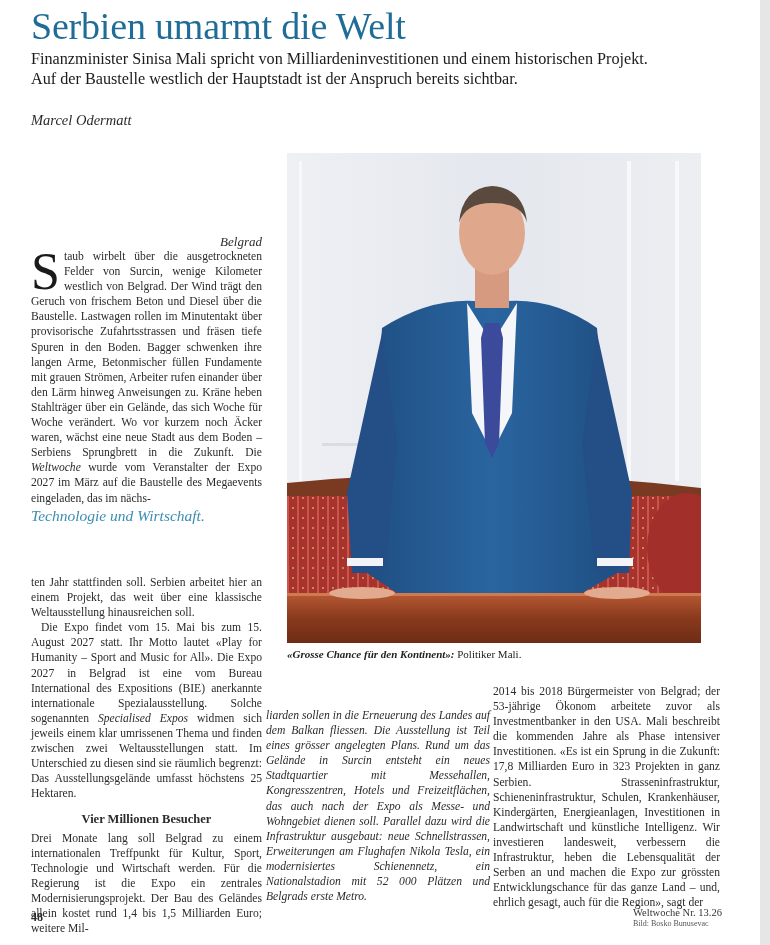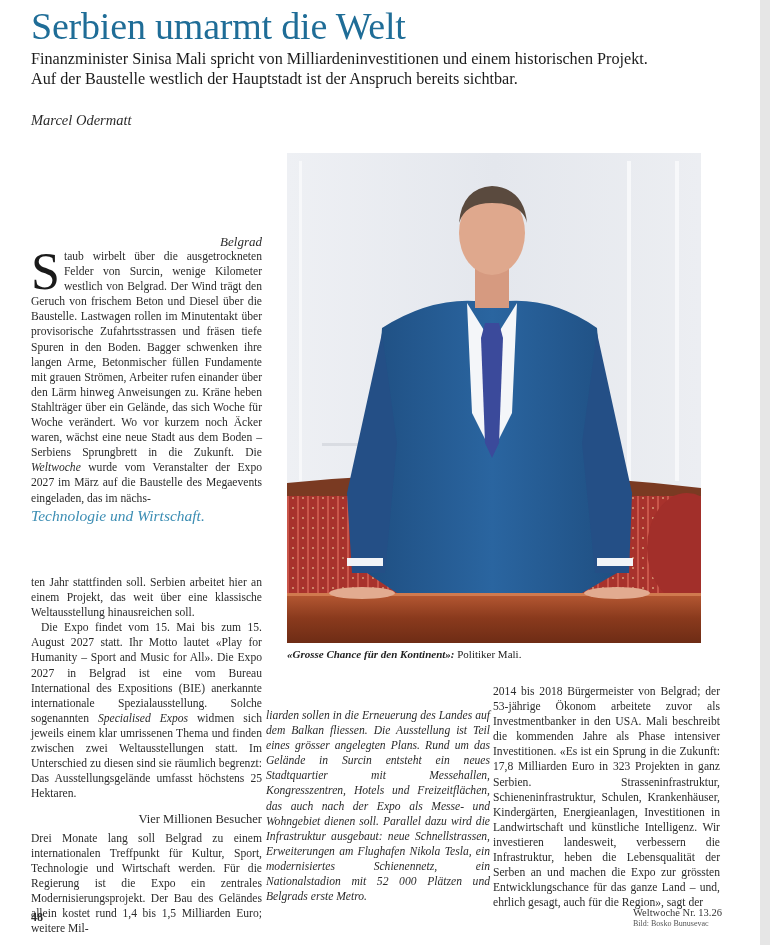--- a/index.html
+++ b/index.html
@@ -48,22 +48,22 @@
     font-family: "Liberation Serif", serif;
   }
   .pullquote {
     position: absolute; left: 31px; top: 507px; width: 240px;
     font-family: "Liberation Serif", serif;
     font-style: italic; font-size: 15.5px; line-height: 18.5px; color: #3b8db3;
   }
   .pullquote div { white-space: nowrap; }
   .col1b { left: 31px; top: 575px; }
   .subhead {
-    font-weight: normal; font-size: 12.5px; margin: 11px 0 3px 0 !important;
-    text-align: right;
+    font-weight: bold; font-size: 12.5px; margin: 11px 0 3px 0 !important;
+    text-align: center;
   }
   .col2 { left: 266px; top: 708px; width: 224px; font-style: italic; }
   .col3 { left: 493px; top: 684px; width: 227px; }
   .photo {
     position: absolute; left: 287px; top: 153px; width: 414px; height: 490px;
     overflow: hidden; background: #e9ecf1;
   }
   .caption {
     position: absolute; left: 287px; top: 648px; font-family: "Liberation Serif", serif;
     font-size: 11px; color: #222;

